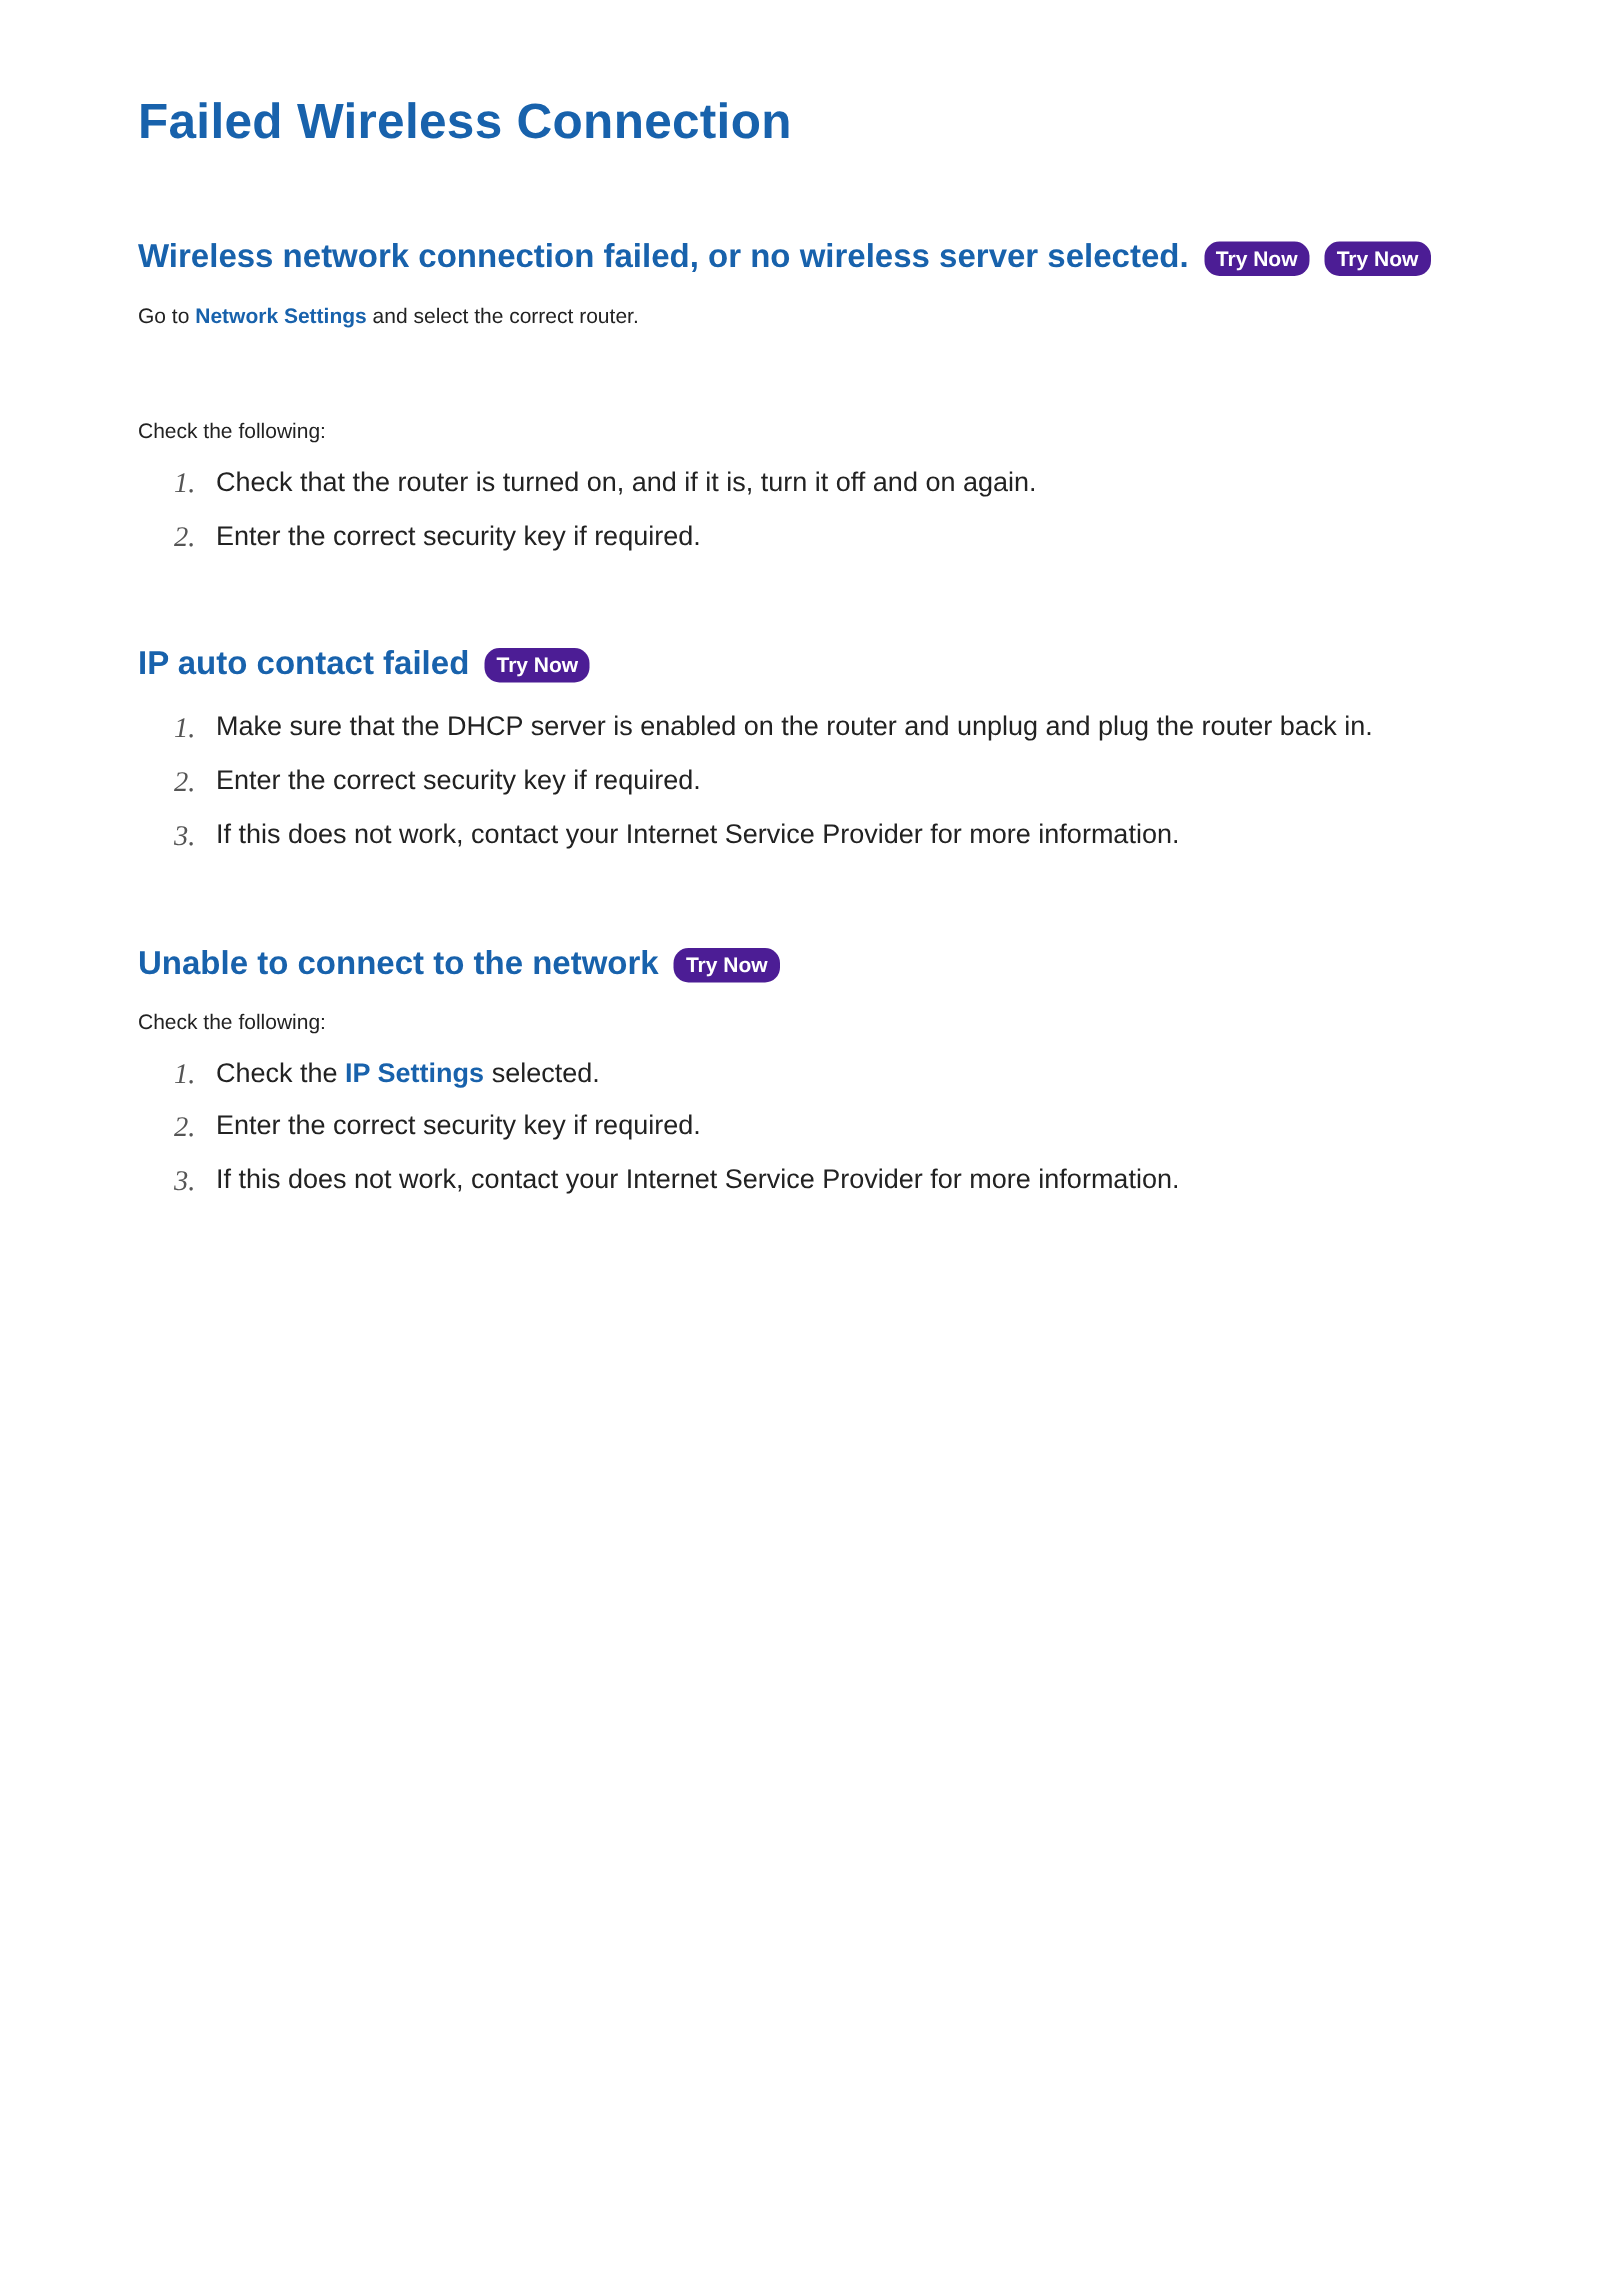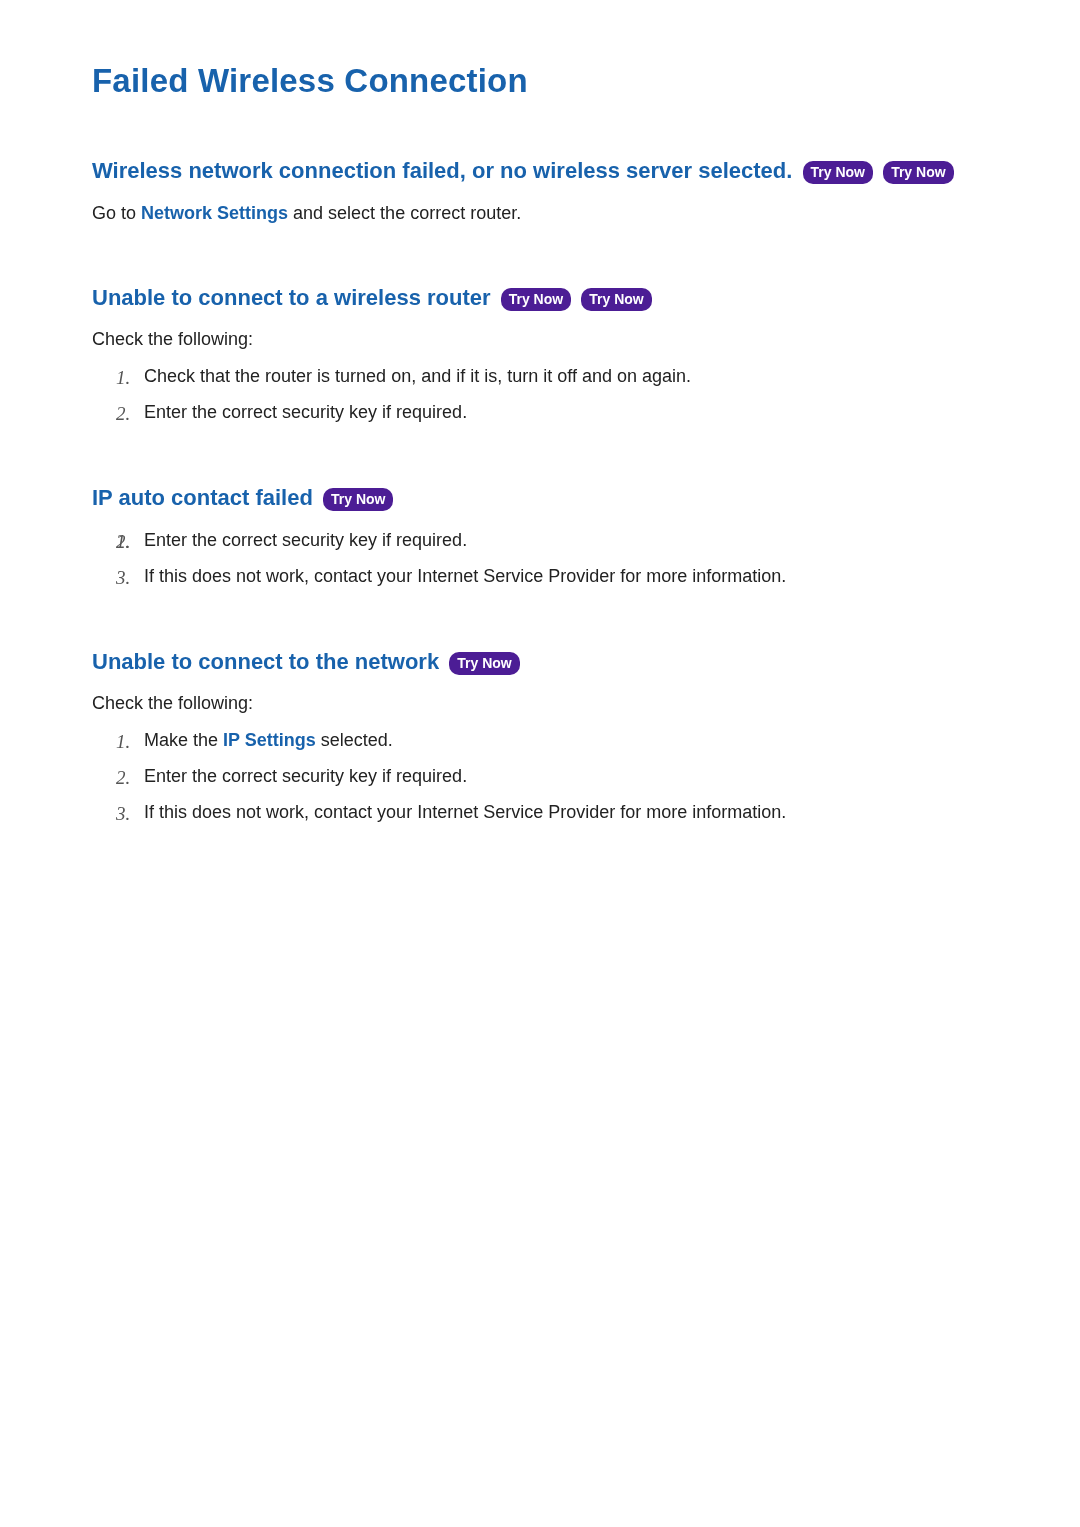--- a/index.html
+++ b/index.html
@@ -39,21 +39,21 @@
     color: #ffffff;
     font-size: 14px;
     font-weight: 600;
     padding: 2px 8px 2px 8px;
     border-radius: 10px;
     margin-left: 4px;
     vertical-align: 1px;
     white-space: nowrap;
   }
   p.body {
-    font-size: 18px;
+    font-size: 14px;
     line-height: 1.5;
     margin: 0 0 10px 0;
     color: #222;
   }
   .link {
     color: #1862ac;
     font-weight: 600;
   }
   ol {
     list-style: none;
@@ -90,25 +90,20 @@
       <span>Wireless network connection failed, or no wireless server selected.</span>
       <span class="try-now">Try Now</span>
       <span class="try-now">Try Now</span>
     </h2>
     <p class="body">
       <span>Go to </span><span class="link">Network Settings</span><span> and select the correct router.</span>
     </p>
   </div>
 
   <div class="section">
-    <h2 class="section-heading">
-      <span>Unable to connect to a wireless router</span>
-      <span class="try-now">Try Now</span>
-      <span class="try-now">Try Now</span>
-    </h2>
     <p class="body">Check the following:</p>
     <ol>
       <li>
         <span class="num">1.</span>
         <span>Check that the router is turned on, and if it is, turn it off and on again.</span>
       </li>
       <li>
         <span class="num">2.</span>
         <span>Enter the correct security key if required.</span>
       </li>
@@ -116,20 +111,21 @@
   </div>
 
   <div class="section">
     <h2 class="section-heading">
       <span>IP auto contact failed</span>
       <span class="try-now">Try Now</span>
     </h2>
     <ol>
       <li>
         <span class="num">1.</span>
+        <span>Make sure that the DHCP server is enabled on the router and unplug and plug the router back in.</span>
       </li>
       <li>
         <span class="num">2.</span>
         <span>Enter the correct security key if required.</span>
       </li>
       <li>
         <span class="num">3.</span>
         <span>If this does not work, contact your Internet Service Provider for more information.</span>
       </li>
     </ol>
@@ -138,21 +134,21 @@
   <div class="section">
     <h2 class="section-heading">
       <span>Unable to connect to the network</span>
       <span class="try-now">Try Now</span>
     </h2>
     <p class="body">Check the following:</p>
     <ol>
       <li>
         <span class="num">1.</span>
         <span>
-          <span>Make the </span><span class="link">IP Settings</span><span> selected.</span>
+          <span>Check the </span><span class="link">IP Settings</span><span> selected.</span>
         </span>
       </li>
       <li>
         <span class="num">2.</span>
         <span>Enter the correct security key if required.</span>
       </li>
       <li>
         <span class="num">3.</span>
         <span>If this does not work, contact your Internet Service Provider for more information.</span>
       </li>

